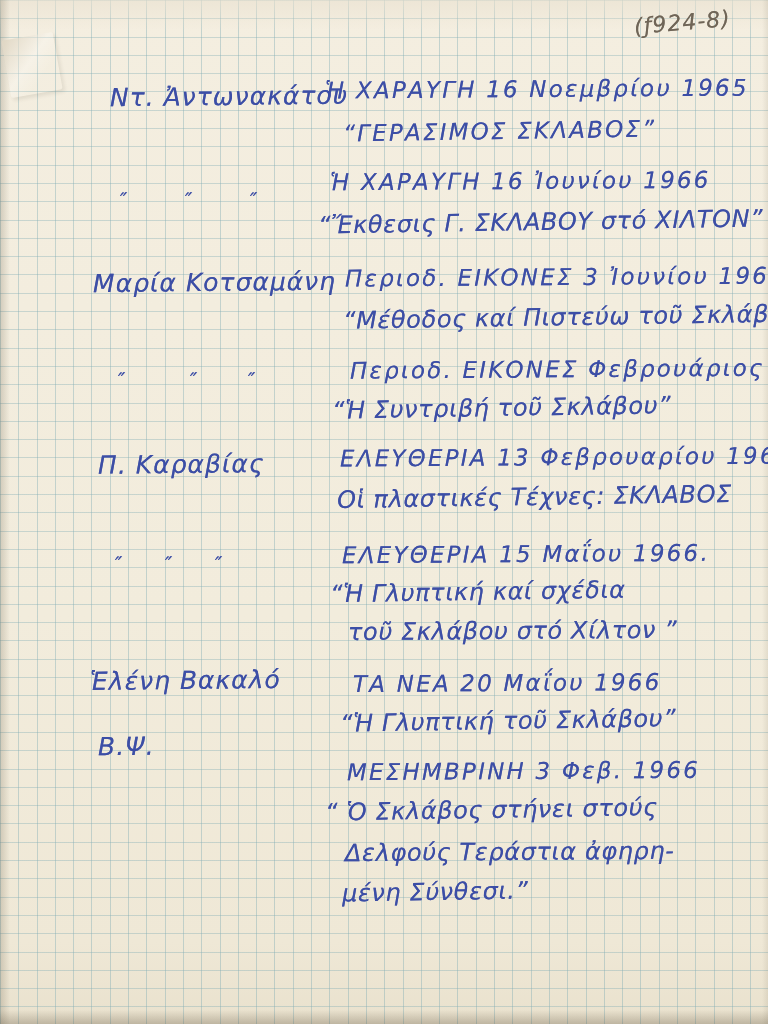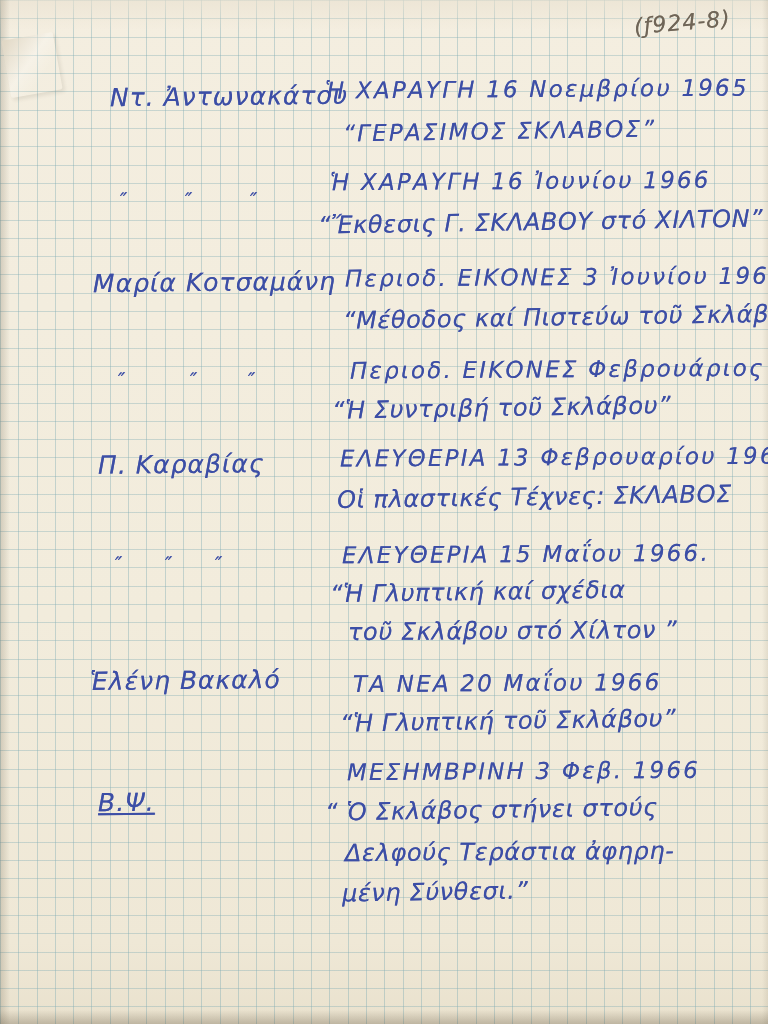--- a/index.html
+++ b/index.html
@@ -105,20 +105,20 @@
         <div class="hand caps" style="left: 342px; top: 541px; transform: rotate(-0.4deg);">ΕΛΕΥΘΕΡΙΑ   15 Μαΐου 1966.</div>
         <div class="hand mix" style="left: 330px; top: 578px; transform: rotate(-0.9deg);">“Ἡ Γλυπτική καί σχέδια</div>
         <div class="hand mix" style="left: 348px; top: 617px; transform: rotate(-0.4deg);">τοῦ Σκλάβου στό Χίλτον ”</div>
       </div>
       <div>
         <div class="hand author" style="left: 90px; top: 666px;">Ἑλένη Βακαλό</div>
         <div class="hand caps" style="left: 353px; top: 670px; transform: rotate(-0.4deg);">ΤΑ ΝΕΑ   20 Μαΐου 1966</div>
         <div class="hand mix" style="left: 340px; top: 707px; transform: rotate(-0.9deg);">“Ἡ Γλυπτική τοῦ Σκλάβου”</div>
       </div>
       <div>
-        <div class="hand author" style="left: 98px; top: 788px; text-decoration: underline;">Β.Ψ.</div>
+        <div class="hand author" style="left: 98px; top: 732px;">Β.Ψ.</div>
         <div class="hand caps" style="left: 347px; top: 758px; transform: rotate(-0.4deg);">ΜΕΣΗΜΒΡΙΝΗ  3 Φεβ. 1966</div>
         <div class="hand mix" style="left: 325px; top: 796px; transform: rotate(-0.9deg);">“ Ὁ Σκλάβος στήνει στούς</div>
         <div class="hand mix" style="left: 345px; top: 838px; transform: rotate(-0.4deg);">Δελφούς Τεράστια ἀφηρη-</div>
         <div class="hand mix" style="left: 342px; top: 878px; transform: rotate(-0.9deg);">μένη Σύνθεσι.”</div>
       </div>
     </div>
 </div>
 
 </body></html>

